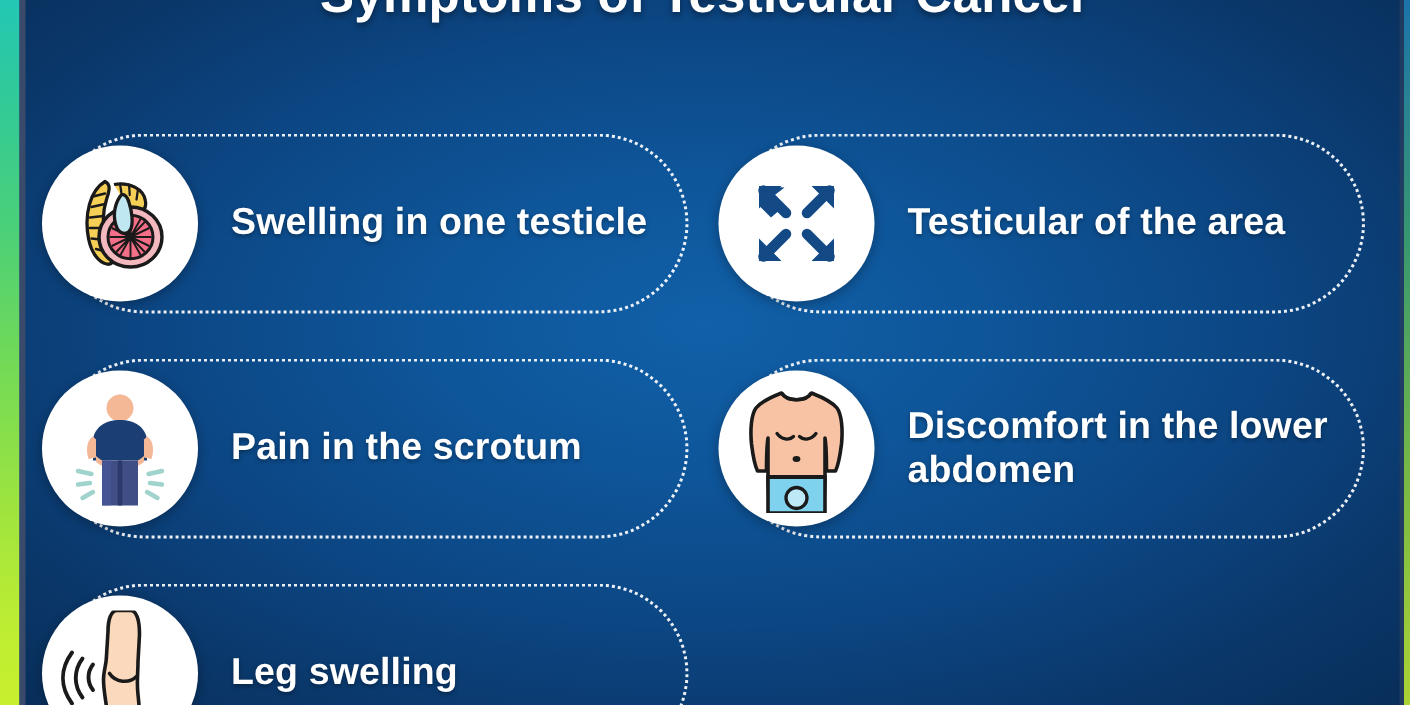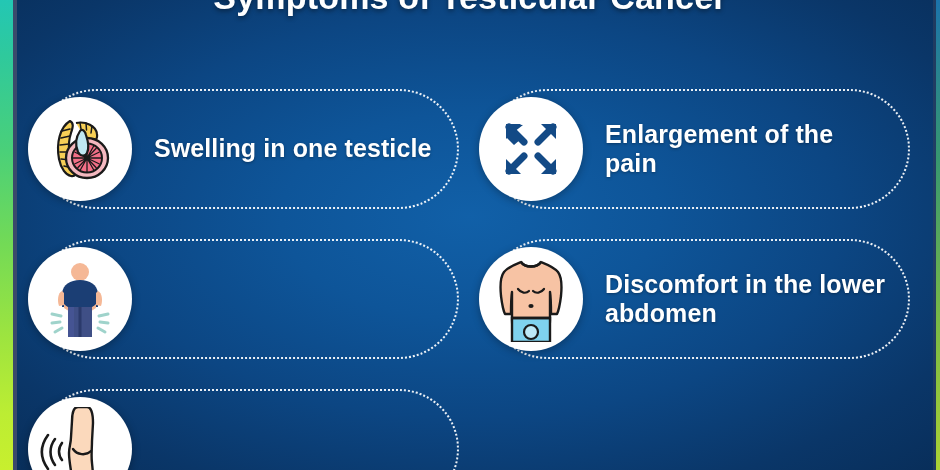--- a/index.html
+++ b/index.html
@@ -193,21 +193,21 @@
               <path d="M39 39 L54 54" fill="none"></path>
             </g>
             <path d="M7 7 L24 8 L15 15 L22 22 L15 28 L8 21 L8 21 Z" fill="#134a86"></path>
             <path d="M7 7 L22 7 L7 22 Z" fill="#134a86"></path>
             <path d="M57 7 L42 7 L57 22 Z" fill="#134a86"></path>
             <path d="M7 57 L22 57 L7 42 Z" fill="#134a86"></path>
             <path d="M57 57 L42 57 L57 42 Z" fill="#134a86"></path>
           </svg>
         </span>
       </div>
-      <div class="pill-label">Enlargement of the pain</div>
+      <div class="pill-label">Testicular of the area</div>
     </div>
 
     <div class="pill">
       <div class="pill-outline"></div>
       <div class="icon-badge">
         <span>
           <svg width="82" height="82" viewBox="0 0 82 82">
             <circle cx="41" cy="14" r="9" fill="#f5b896"></circle>
             <path d="M41 22 C31 22 24 27 23 35 L23 49 L59 49 L59 35 C58 27 51 22 41 22 Z" fill="#1b3e74"></path>
             <path d="M23 33 C19 35 18 42 20 48 L25 47 L25 35 Z" fill="#f5b896"></path>
@@ -220,20 +220,21 @@
               <path d="M22 58 L13 56"></path>
               <path d="M21 64 L13 65"></path>
               <path d="M23 70 L16 74"></path>
               <path d="M60 58 L69 56"></path>
               <path d="M61 64 L69 65"></path>
               <path d="M59 70 L66 74"></path>
             </g>
           </svg>
         </span>
       </div>
+      <div class="pill-label">Pain in the scrotum</div>
     </div>
 
 
     <div class="pill">
       <div class="pill-outline"></div>
       <div class="icon-badge">
         <span>
           <svg width="86" height="86" viewBox="0 0 86 86">
             <path d="M33 6 C28 8 20 11 16 16 C13 20 12 30 13 40 C14 48 15 54 17 58 L23 58 C23 50 23 42 24 36 L24 64 C24 72 25 80 26 86 L60 86 C61 80 62 72 62 64 L62 36 C63 42 63 50 63 58 L69 58 C71 54 72 48 73 40 C74 30 73 20 70 16 C66 11 58 8 53 6 C49 12 37 12 33 6 Z" fill="#f7c3a4" stroke="#1a1a1a" stroke-width="2.4" stroke-linejoin="round"></path>
             <path d="M33 6 C37 12 49 12 53 6" fill="none" stroke="#1a1a1a" stroke-width="2.4"></path>
@@ -257,16 +258,17 @@
             <path d="M40 0 C36 0 34 6 34 14 L33 30 C33 36 31 40 31 46 C31 54 33 62 34 72 C35 80 36 84 37 84 L56 84 C56 76 55 66 54 56 C53 48 54 42 54 34 L55 16 C55 6 53 0 49 0 Z" fill="#fbd9bc" stroke="#1a1a1a" stroke-width="2.4" stroke-linejoin="round"></path>
             <path d="M35 42 C39 48 48 49 53 44" fill="none" stroke="#1a1a1a" stroke-width="2.4" stroke-linecap="round"></path>
             <g fill="none" stroke="#1a1a1a" stroke-width="2.6" stroke-linecap="round">
               <path d="M24 36 C20 41 20 48 24 53"></path>
               <path d="M17 32 C11 40 11 50 17 58"></path>
               <path d="M10 28 C2 39 2 51 10 62"></path>
             </g>
           </svg>
         </span>
       </div>
+      <div class="pill-label">Leg swelling</div>
     </div>
 
   </div>
 </div>
 
 </body></html>

